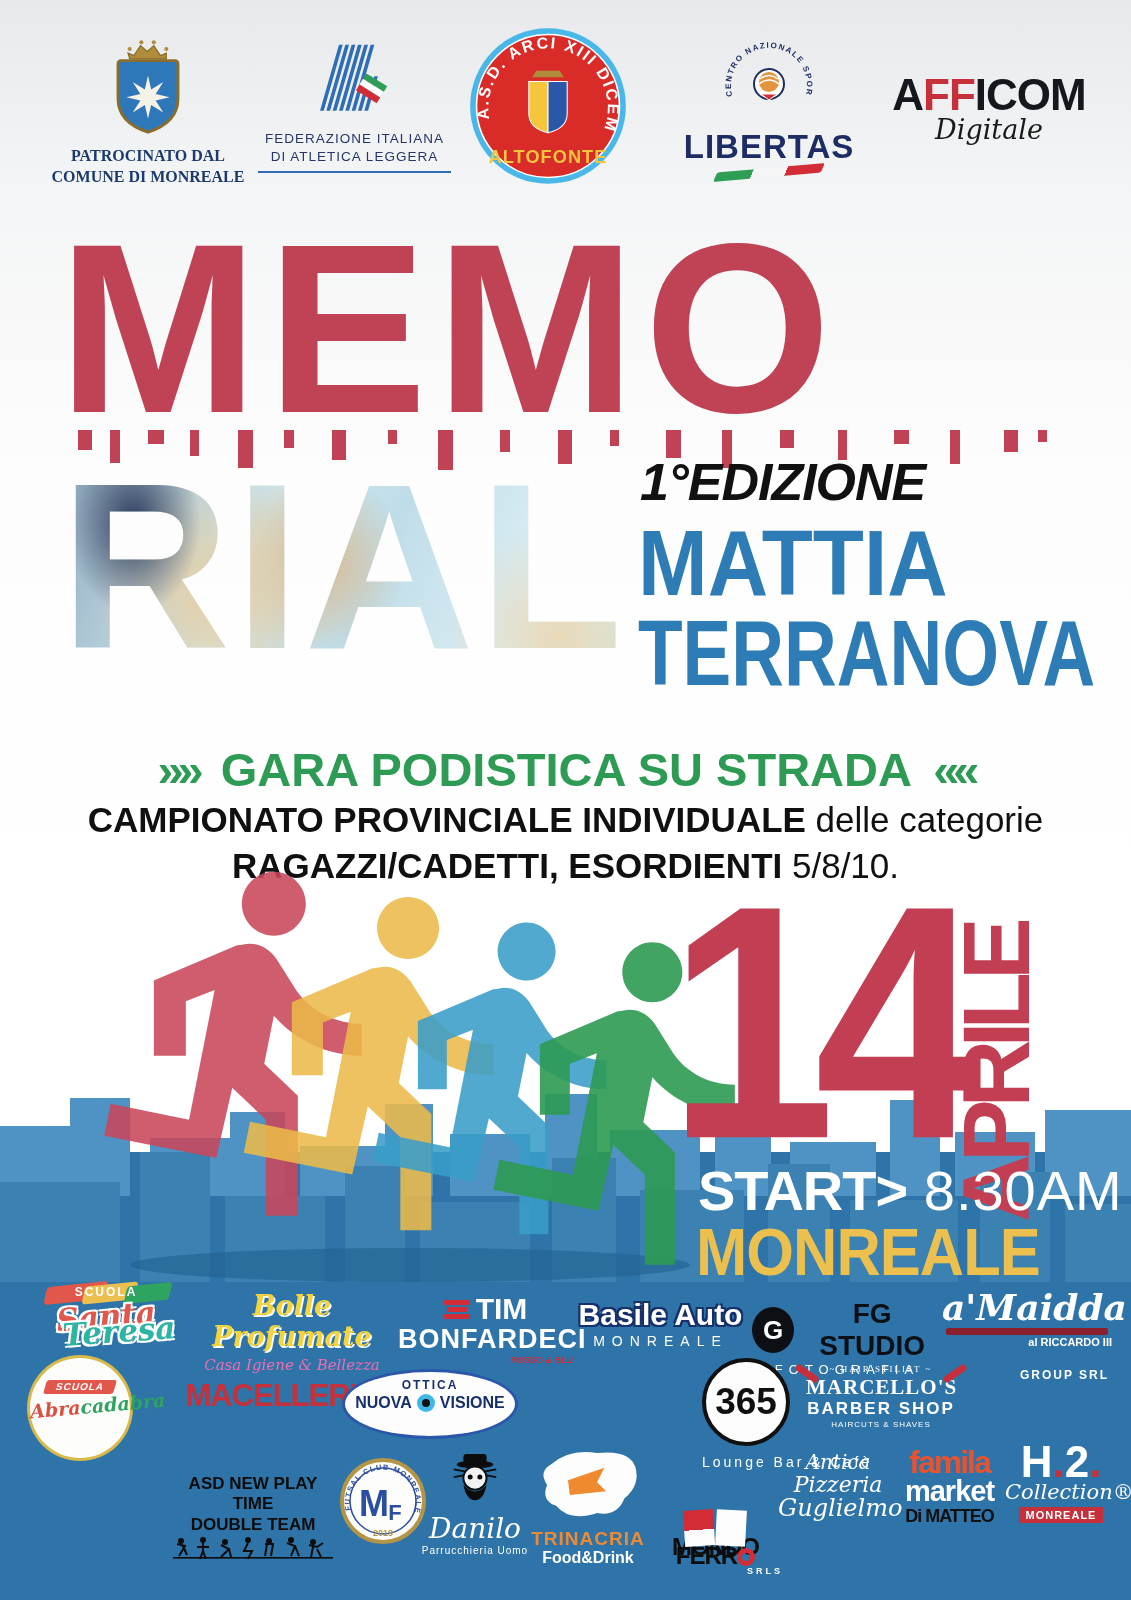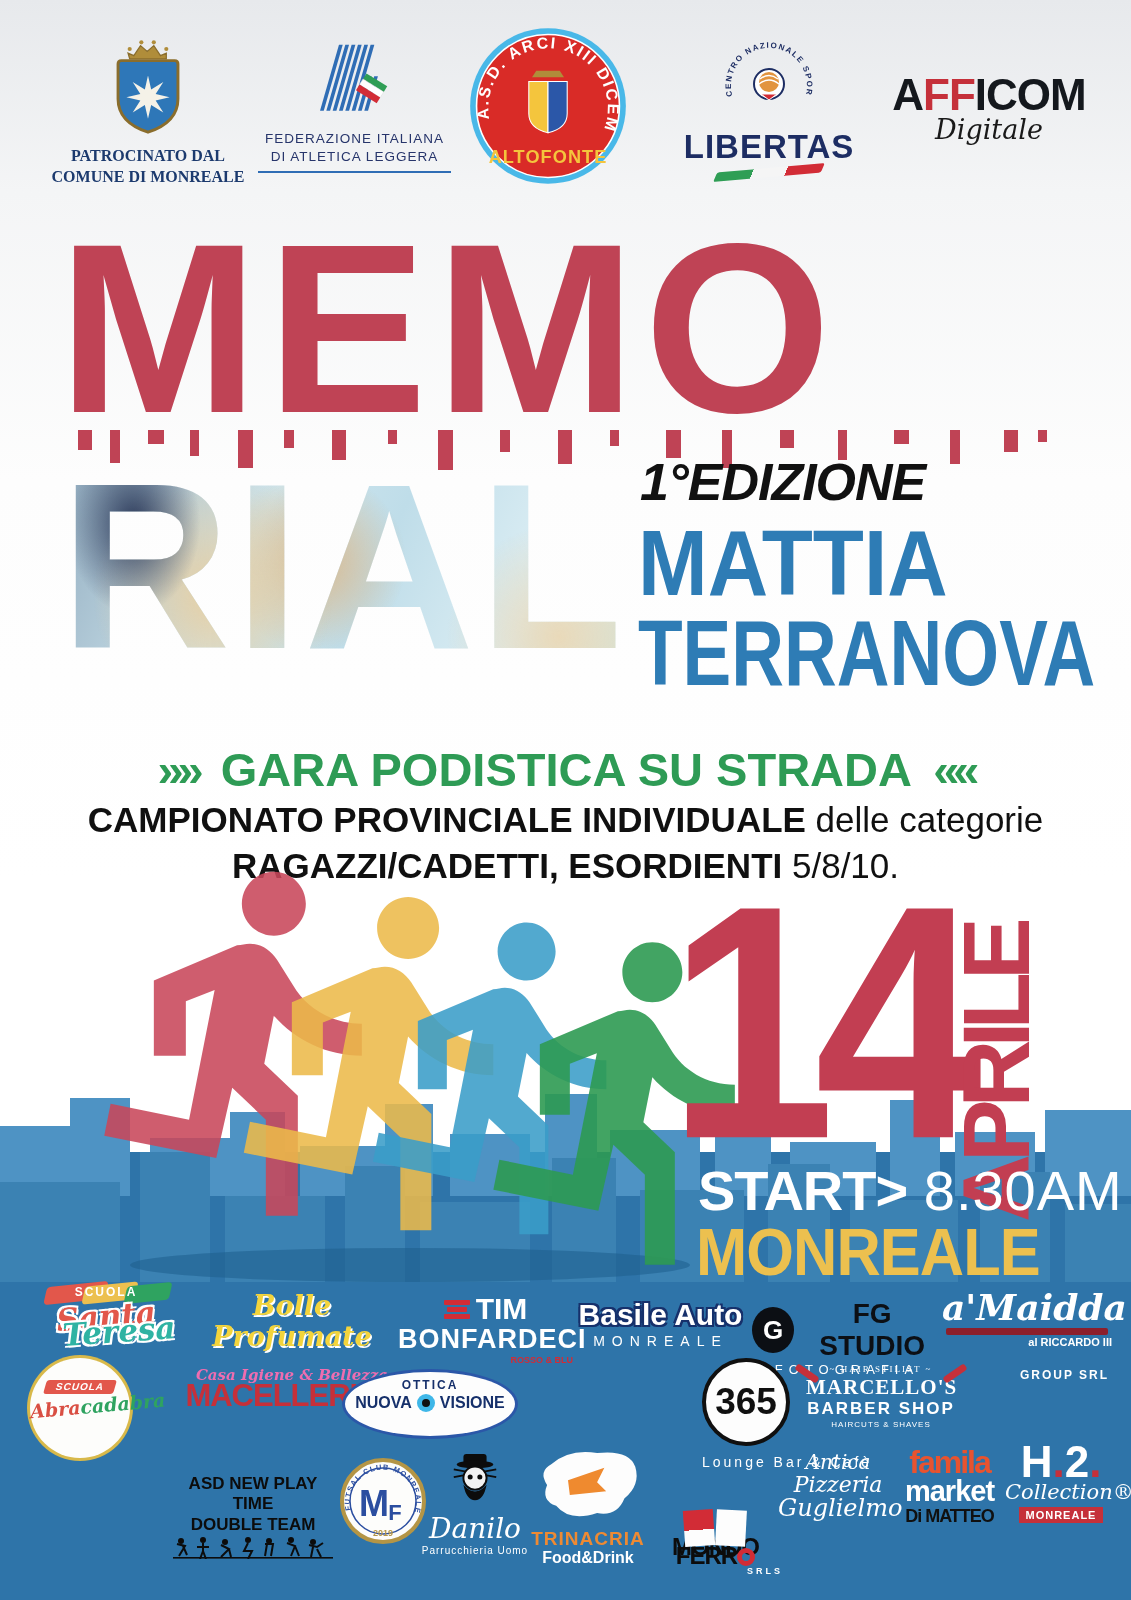--- a/index.html
+++ b/index.html
@@ -74,21 +74,21 @@
   .sp-santa .brush i{position:absolute;top:0;height:18px;border-radius:4px;transform:skewX(-18deg) rotate(-6deg);}
   .sp-santa .b1{left:0;width:60px;background:#e2574b;}
   .sp-santa .b2{left:38px;width:52px;background:#ecc04f;top:2px;}
   .sp-santa .b3{left:80px;width:44px;background:#2fa360;top:-2px;}
   .sp-santa .scuola{position:absolute;top:1px;left:0;width:120px;font-size:12px;font-weight:700;letter-spacing:2px;color:#fff;}
   .sp-santa .n{font-size:31px;font-weight:700;line-height:.8;}
   .sp-santa .n1{color:#e2574b;transform:rotate(-5deg);}
   .sp-santa .n2{color:#2fb3a3;margin-left:26px;margin-top:-10px;transform:rotate(-4deg);}
   .sp-bolle{left:192px;top:1290px;width:200px;}
   .sp-bolle .n{font-size:27px;font-weight:700;color:#f3d43c;text-shadow:1.5px 1.5px 0 #fff;}
-  .sp-bolle .s{font-size:15px;font-weight:700;color:#ef6db0;margin-top:14px;}
+  .sp-bolle .s{font-size:15px;font-weight:400;color:#ef6db0;margin-top:4px;}
   .sp-tim{left:398px;top:1292px;width:175px;}
   .sp-tim .row{display:flex;align-items:center;justify-content:center;gap:6px;}
   .sp-tim .bars{display:inline-block;width:26px;}
   .sp-tim .bars i{display:block;height:5px;margin:2px 0;background:#d22c36;border-radius:1px;}
   .sp-tim .bars i:nth-child(1){width:26px;} .sp-tim .bars i:nth-child(2){width:20px;margin-left:3px;} .sp-tim .bars i:nth-child(3){width:26px;}
   .sp-tim .brand{font-size:30px;font-weight:900;}
   .sp-tim .name{font-size:27px;font-weight:800;letter-spacing:1px;margin-top:-2px;}
   .sp-tim .sub{font-size:9px;font-weight:700;color:#d22c36;text-align:right;}
   .sp-basile{left:578px;top:1298px;width:165px;}
   .sp-basile .n{font-size:30px;font-weight:800;color:#fff;}

